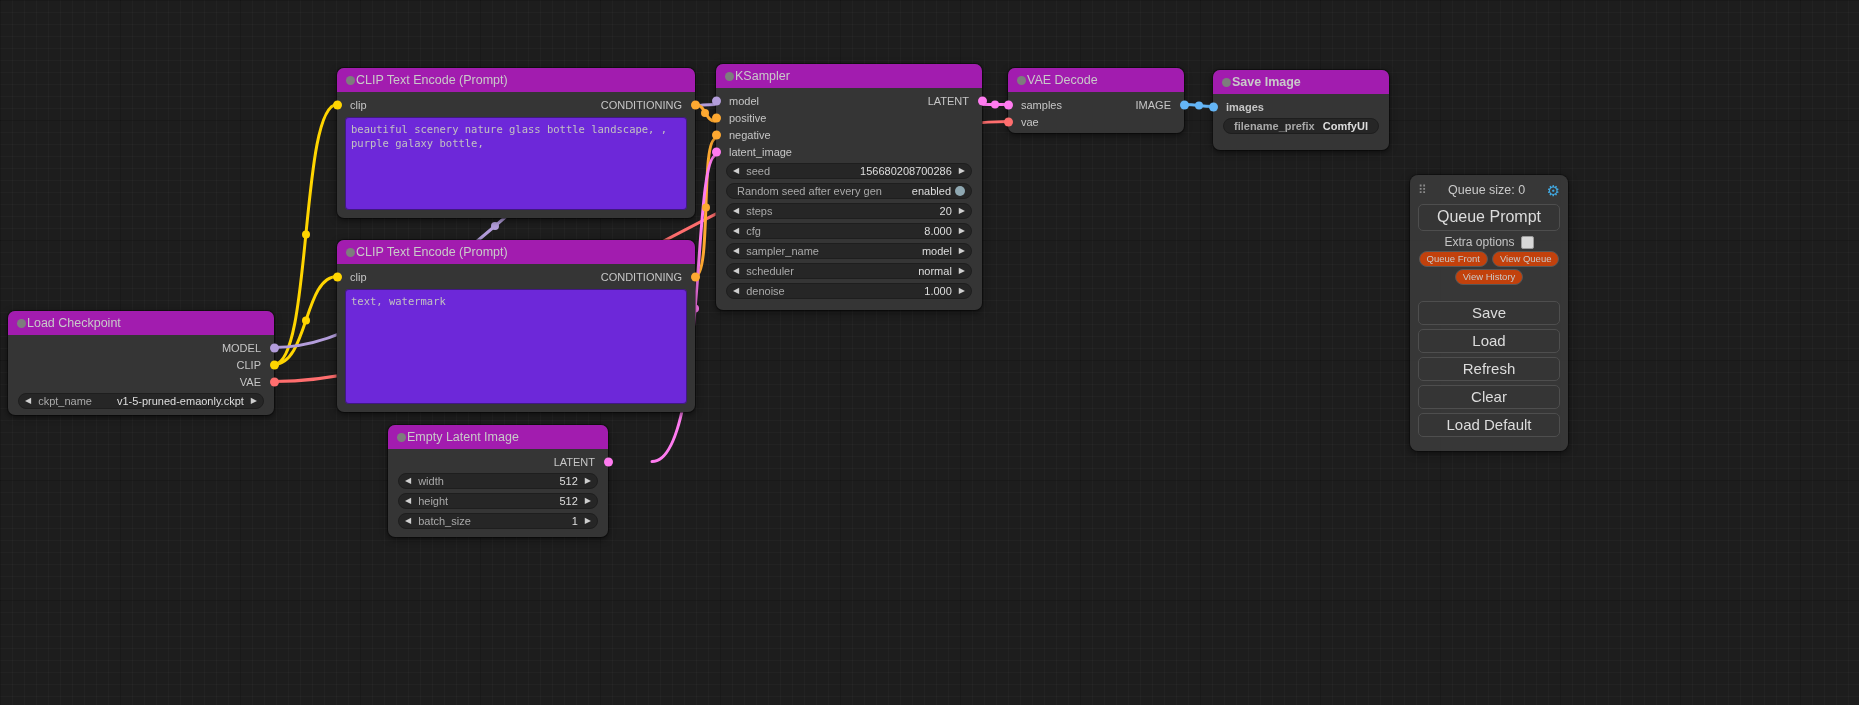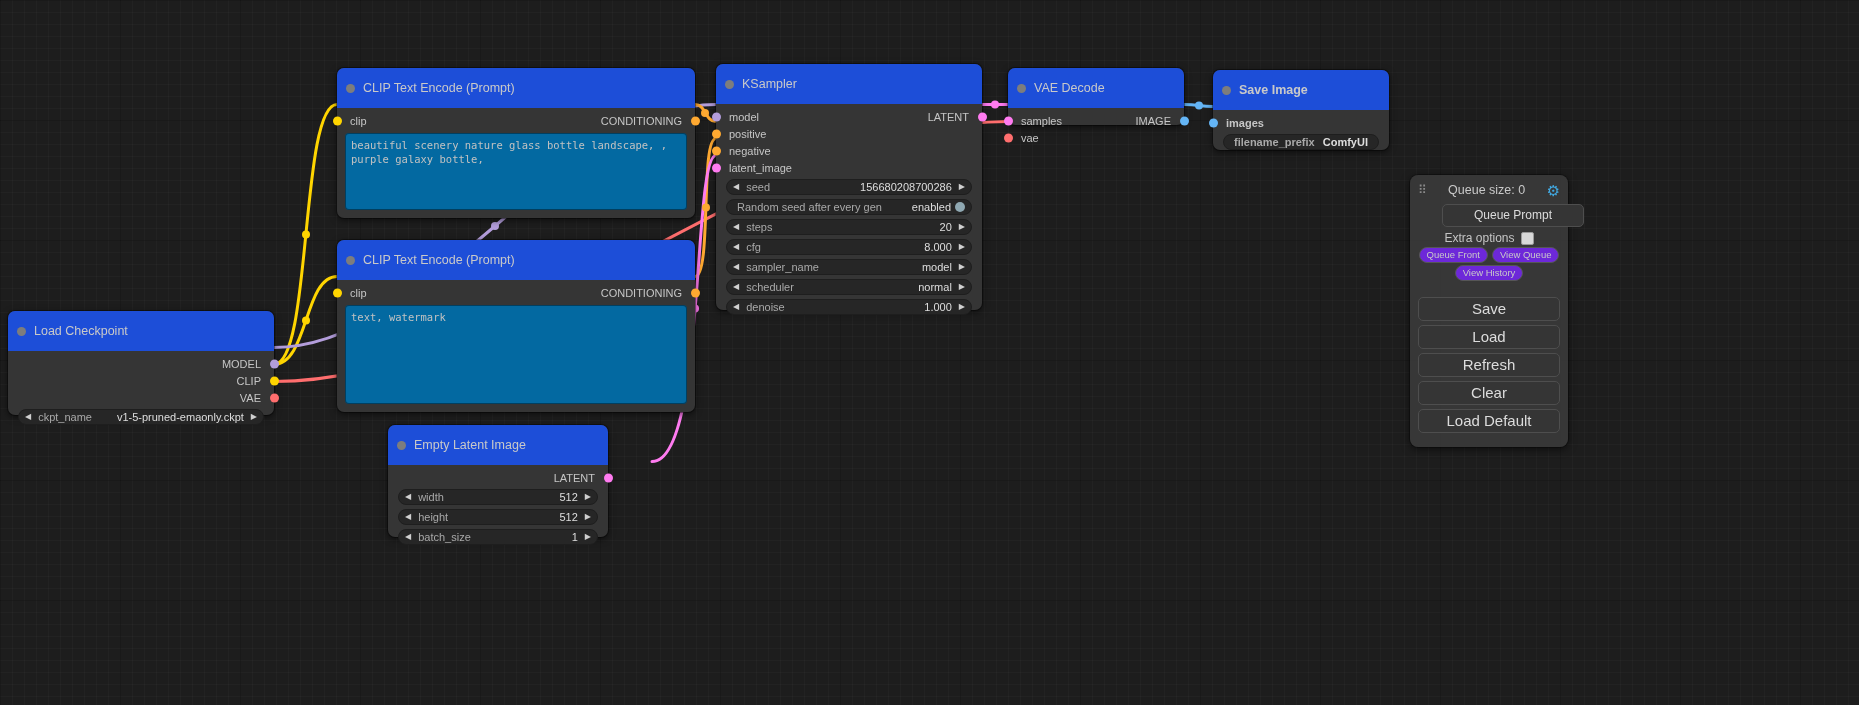--- a/index.html
+++ b/index.html
@@ -16,22 +16,22 @@
   }
   #wires{position:absolute;left:0;top:0;z-index:1;pointer-events:none;}
   #wires path{fill:none;stroke-width:3;stroke-linecap:round;}
   .node{
     position:absolute;z-index:2;display:flex;flex-direction:column;
     background:#353535;border-radius:7px;
     box-shadow:0 2px 7px rgba(0,0,0,.6), 0 0 0 1px rgba(0,0,0,.35);
     color:#c8c8c8;
   }
   .node-title{
-    height:24px;flex:0 0 24px;display:flex;align-items:center;gap:8px;
-    padding:8px 9px;background:#1d4ed8;border-radius:7px 7px 0 0;
+    height:24px;flex:0 0 24px;display:flex;align-items:center;gap:1px;
+    padding:0 9px;background:#a21caf;border-radius:7px 7px 0 0;
     font-size:12.5px;color:#c9c9c9;white-space:nowrap;overflow:hidden;
   }
   .title-dot{width:9px;height:9px;border-radius:50%;background:#7d7d7d;flex:0 0 9px;}
   .slots{padding:4px 0 1px;}
   .slot-row{
     position:relative;height:17px;display:flex;align-items:center;
     justify-content:space-between;padding:0 13px;font-size:11px;color:#c6c6c6;gap:7px;
   }
   .slot-row .lab-l{margin-right:auto;}
   .slot-row .lab-r{margin-left:auto;}
@@ -49,57 +49,57 @@
     border:1px solid #1e1e1e;border-radius:9px;display:flex;align-items:center;
     padding:0 6px;font-size:11px;color:#a9a9a9;box-sizing:border-box;cursor:pointer;
   }
   .widget .arrow{font-size:8px;color:#cfcfcf;line-height:1;}
   .widget .wlabel{margin-left:7px;white-space:nowrap;}
   .widget .wvalue{margin-left:auto;margin-right:7px;color:#dedede;white-space:nowrap;}
   .widget.noarrows .wlabel{margin-left:4px;}
   .widget.noarrows .wvalue{margin-right:4px;}
   .knob{width:10px;height:10px;border-radius:50%;background:#8FA8B2;flex:0 0 10px;}
   .prompt{
-    flex:1;margin:3px 8px 8px;background:#0369a1;border-radius:4px;
+    flex:1;margin:3px 8px 8px;background:#6d28d9;border-radius:4px;
     padding:5px 6px;font-family:"DejaVu Sans Mono",monospace;font-size:10.5px;
     line-height:1.35;color:#c2c2c2;white-space:pre-wrap;overflow:hidden;
     box-shadow:inset 0 0 0 1px rgba(0,0,0,.4);
   }
   
   #n-ckpt{left:8px;top:311px;width:266px;height:104px;}
   #n-clip-pos{left:337px;top:68px;width:358px;height:150px;}
   #n-clip-neg{left:337px;top:240px;width:358px;height:172px;}
   #n-latent{left:388px;top:425px;width:220px;height:112px;}
   #n-ksampler{left:716px;top:64px;width:266px;height:246px;}
-  #n-vae{left:1008px;top:68px;width:176px;height:57px;}
+  #n-vae{left:1008px;top:68px;width:176px;height:65px;}
   #n-save{left:1213px;top:70px;width:176px;height:80px;font-weight:bold;}
   
   #queue-panel{
     position:absolute;z-index:3;left:1410px;top:175px;width:158px;
     background:rgba(56,56,56,.97);border-radius:8px;
     box-shadow:0 2px 8px rgba(0,0,0,.6), 0 0 0 1px rgba(0,0,0,.3);
     padding:5px 8px 10px;box-sizing:border-box;color:#c9c9c9;
   }
   .qp-header{display:flex;align-items:center;height:20px;margin-bottom:3px;}
   .qp-drag{color:#8a8a8a;font-size:12px;cursor:grab;}
   .qp-size{flex:1;text-align:center;font-size:12.5px;color:#c9c9c9;}
   .qp-gear{color:#41A8E0;font-size:15px;cursor:pointer;line-height:1;}
   .qp-btn{
     display:block;width:100%;box-sizing:border-box;background:#353535;
     border:1px solid #4e4e4e;border-radius:5px;color:#dcdcdc;text-align:center;
     cursor:pointer;margin:4px 0;font-family:"Liberation Sans",sans-serif;
   }
-  .qp-btn.big{font-size:12px;padding:3px 0 4px;margin-left:24px;}
+  .qp-btn.big{font-size:16px;padding:3px 0 4px;}
   .qp-btn.med{font-size:15px;padding:2px 0 3px;}
   .qp-extra{display:flex;align-items:center;justify-content:center;gap:6px;
     font-size:12px;color:#c4c4c4;margin:4px 0 2px;}
   .qp-check{width:11px;height:11px;background:#d8d8d8;border-radius:2px;border:1px solid #9a9a9a;cursor:pointer;}
   .qp-smallrow{display:flex;gap:4px;justify-content:center;margin:2px 0;}
   .qp-small{
-    background:#6d28d9;border:1px solid #565656;border-radius:8px;color:#c9c9c9;
+    background:#c2410c;border:1px solid #565656;border-radius:8px;color:#c9c9c9;
     font-size:9.5px;padding:1px 7px 2px;cursor:pointer;white-space:nowrap;
     font-family:"Liberation Sans",sans-serif;
   }
   .qp-gap{height:10px;}
 </style>
 </head>
 <body>
 
 <svg id="wires" width="1859" height="705">
   <path class="w-clip" d="M 274 364.5 C 312 364.5, 300 104.5, 337 104.5"></path>

